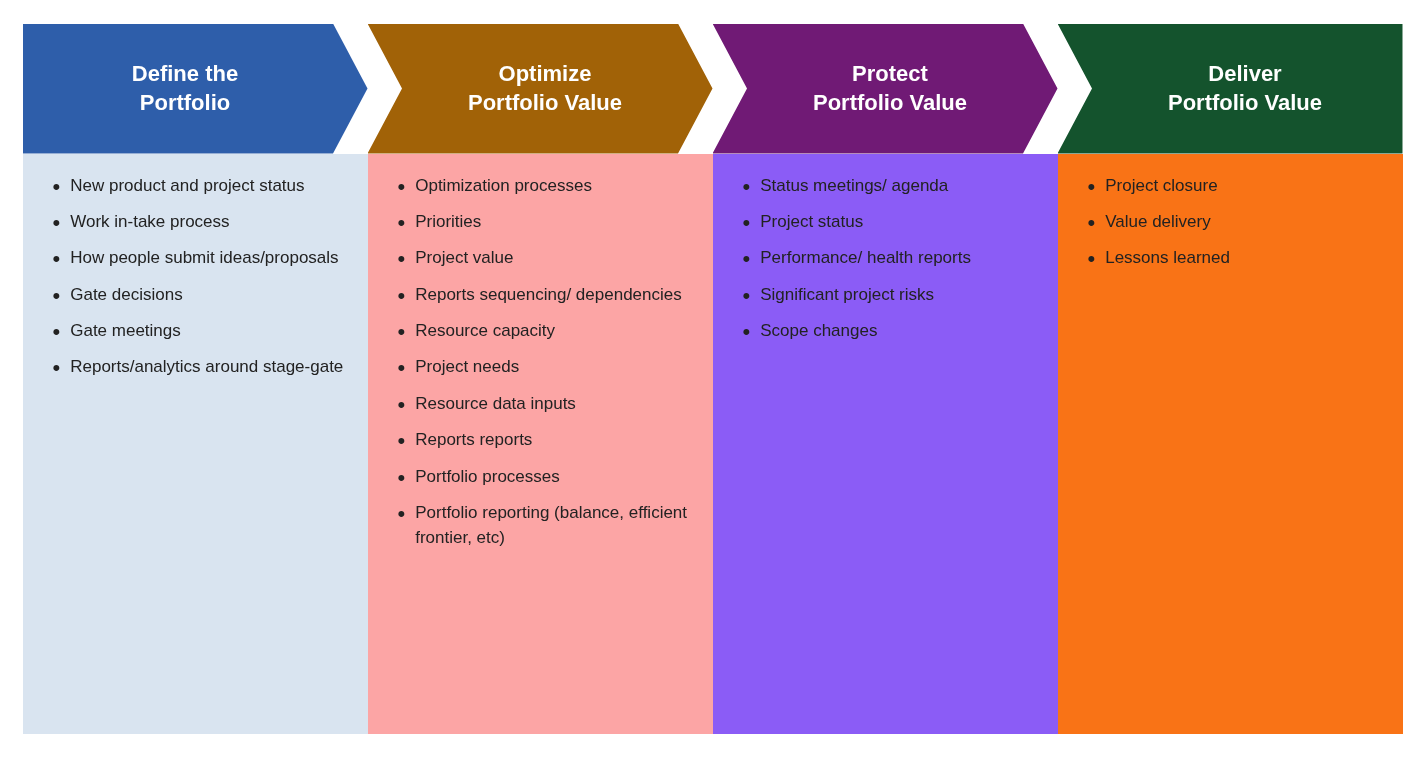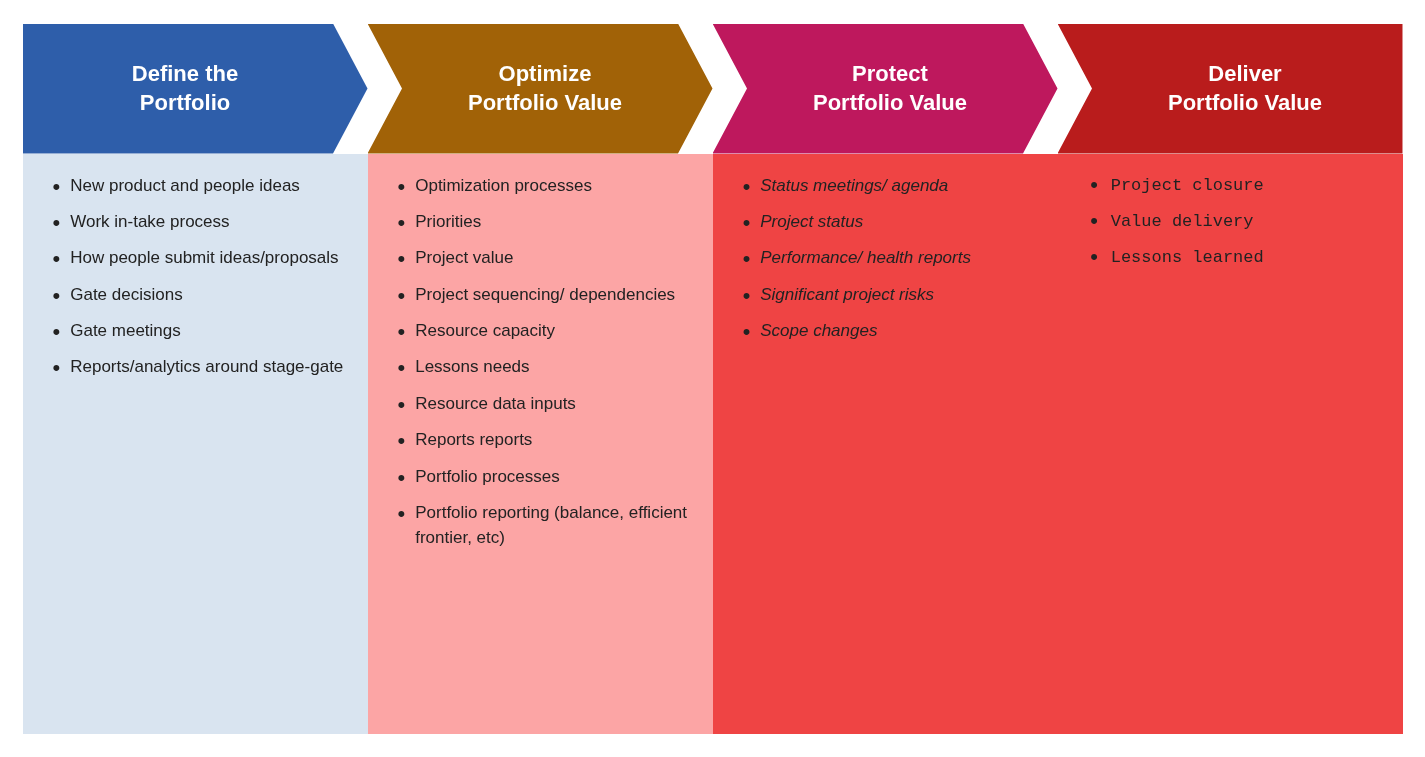--- a/index.html
+++ b/index.html
@@ -50,22 +50,22 @@
       padding-left: 20px;
     }
 
     .arrow-shape.last {
       clip-path: polygon(0% 0%, 100% 0%, 100% 100%, 0% 100%, 10% 50%);
       padding-right: 20px;
     }
 
     .arrow-blue { background-color: #2E5EAA; }
     .arrow-red { background-color: #a16207; }
-    .arrow-green { background-color: #be185d; }
-    .arrow-gold { background-color: #b91c1c; }
+    .arrow-green { background-color: #701a75; }
+    .arrow-gold { background-color: #14532d; }
 
     .arrow-text {
       color: #fff;
       font-size: 22px;
       font-weight: bold;
       line-height: 1.3;
       text-align: center;
     }
 
     
@@ -78,22 +78,22 @@
     .content-col {
       flex: 1;
       padding: 20px 20px 20px 30px;
       font-size: 16px;
       line-height: 1.55;
       color: #222;
     }
 
     .col-blue-bg { background-color: #D9E4F0; }
     .col-red-bg { background-color: #fca5a5; }
-    .col-green-bg { background-color: #ef4444; font-style: italic; }
-    .col-gold-bg { background-color: #ef4444; font-family: Liberation Mono, monospace; }
+    .col-green-bg { background-color: #8b5cf6; }
+    .col-gold-bg { background-color: #f97316; }
 
     .content-col ul {
       list-style: none;
       padding: 0;
       margin: 0;
     }
 
     .content-col ul li {
       display: flex;
       align-items: flex-start;
@@ -135,21 +135,21 @@
         <div class="arrow-shape arrow-gold last">
           <div class="arrow-text">Deliver<br>Portfolio Value</div>
         </div>
       </div>
     </div>
 
   <div class="content-row">
   <div class="content-col col-blue-bg">
         <ul>
           <li>
-            <span>New product and people ideas</span>
+            <span>New product and project status</span>
           </li>
           <li>
             <span>Work in-take process</span>
           </li>
           <li>
             <span>How people submit ideas/proposals</span>
           </li>
           <li>
             <span>Gate decisions</span>
           </li>
@@ -166,27 +166,27 @@
           <li>
             <span>Optimization processes</span>
           </li>
           <li>
             <span>Priorities</span>
           </li>
           <li>
             <span>Project value</span>
           </li>
           <li>
-            <span>Project sequencing/ dependencies</span>
+            <span>Reports sequencing/ dependencies</span>
           </li>
           <li>
             <span>Resource capacity</span>
           </li>
           <li>
-            <span>Lessons needs</span>
+            <span>Project needs</span>
           </li>
           <li>
             <span>Resource data inputs</span>
           </li>
           <li>
             <span>Reports reports</span>
           </li>
           <li>
             <span>Portfolio processes</span>
           </li>

